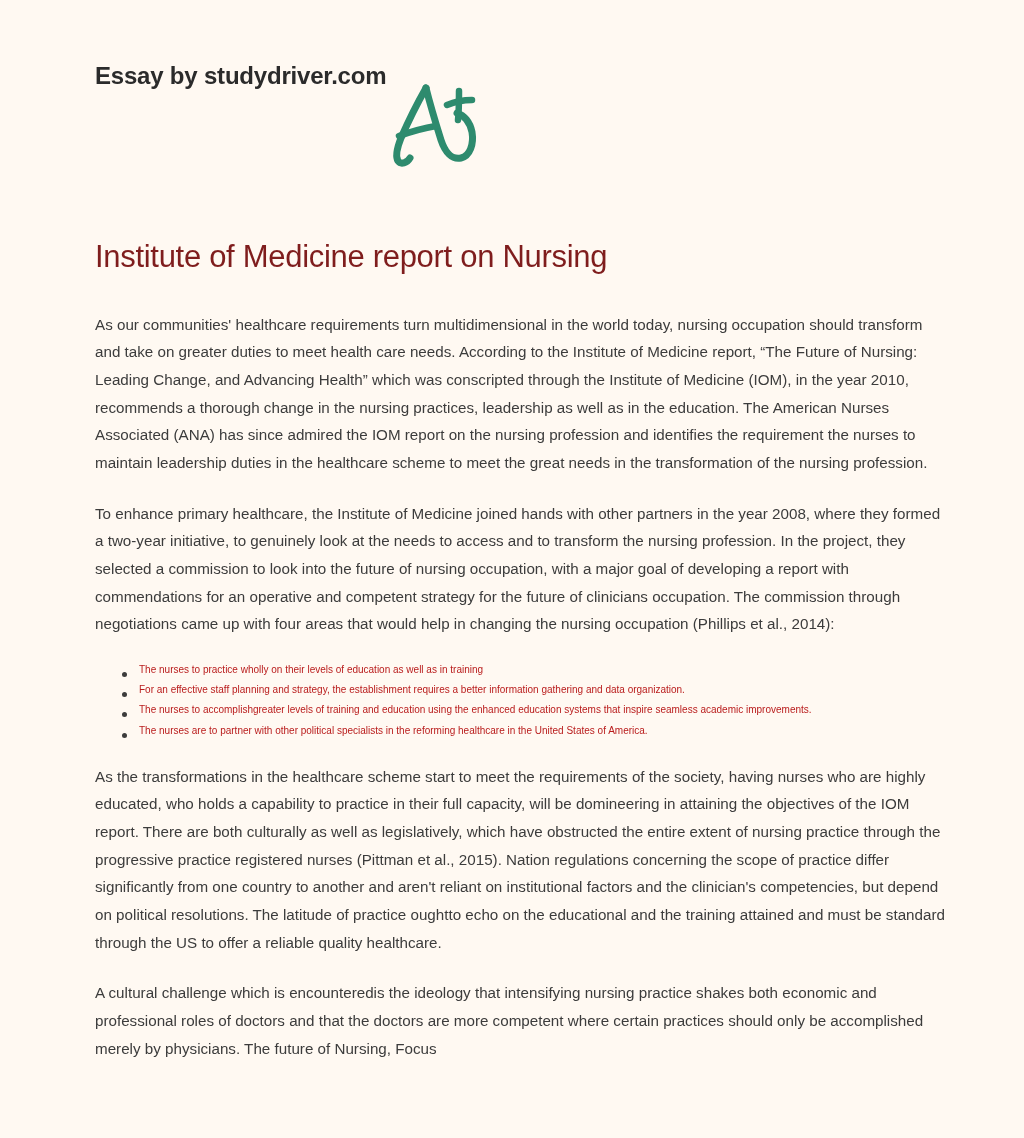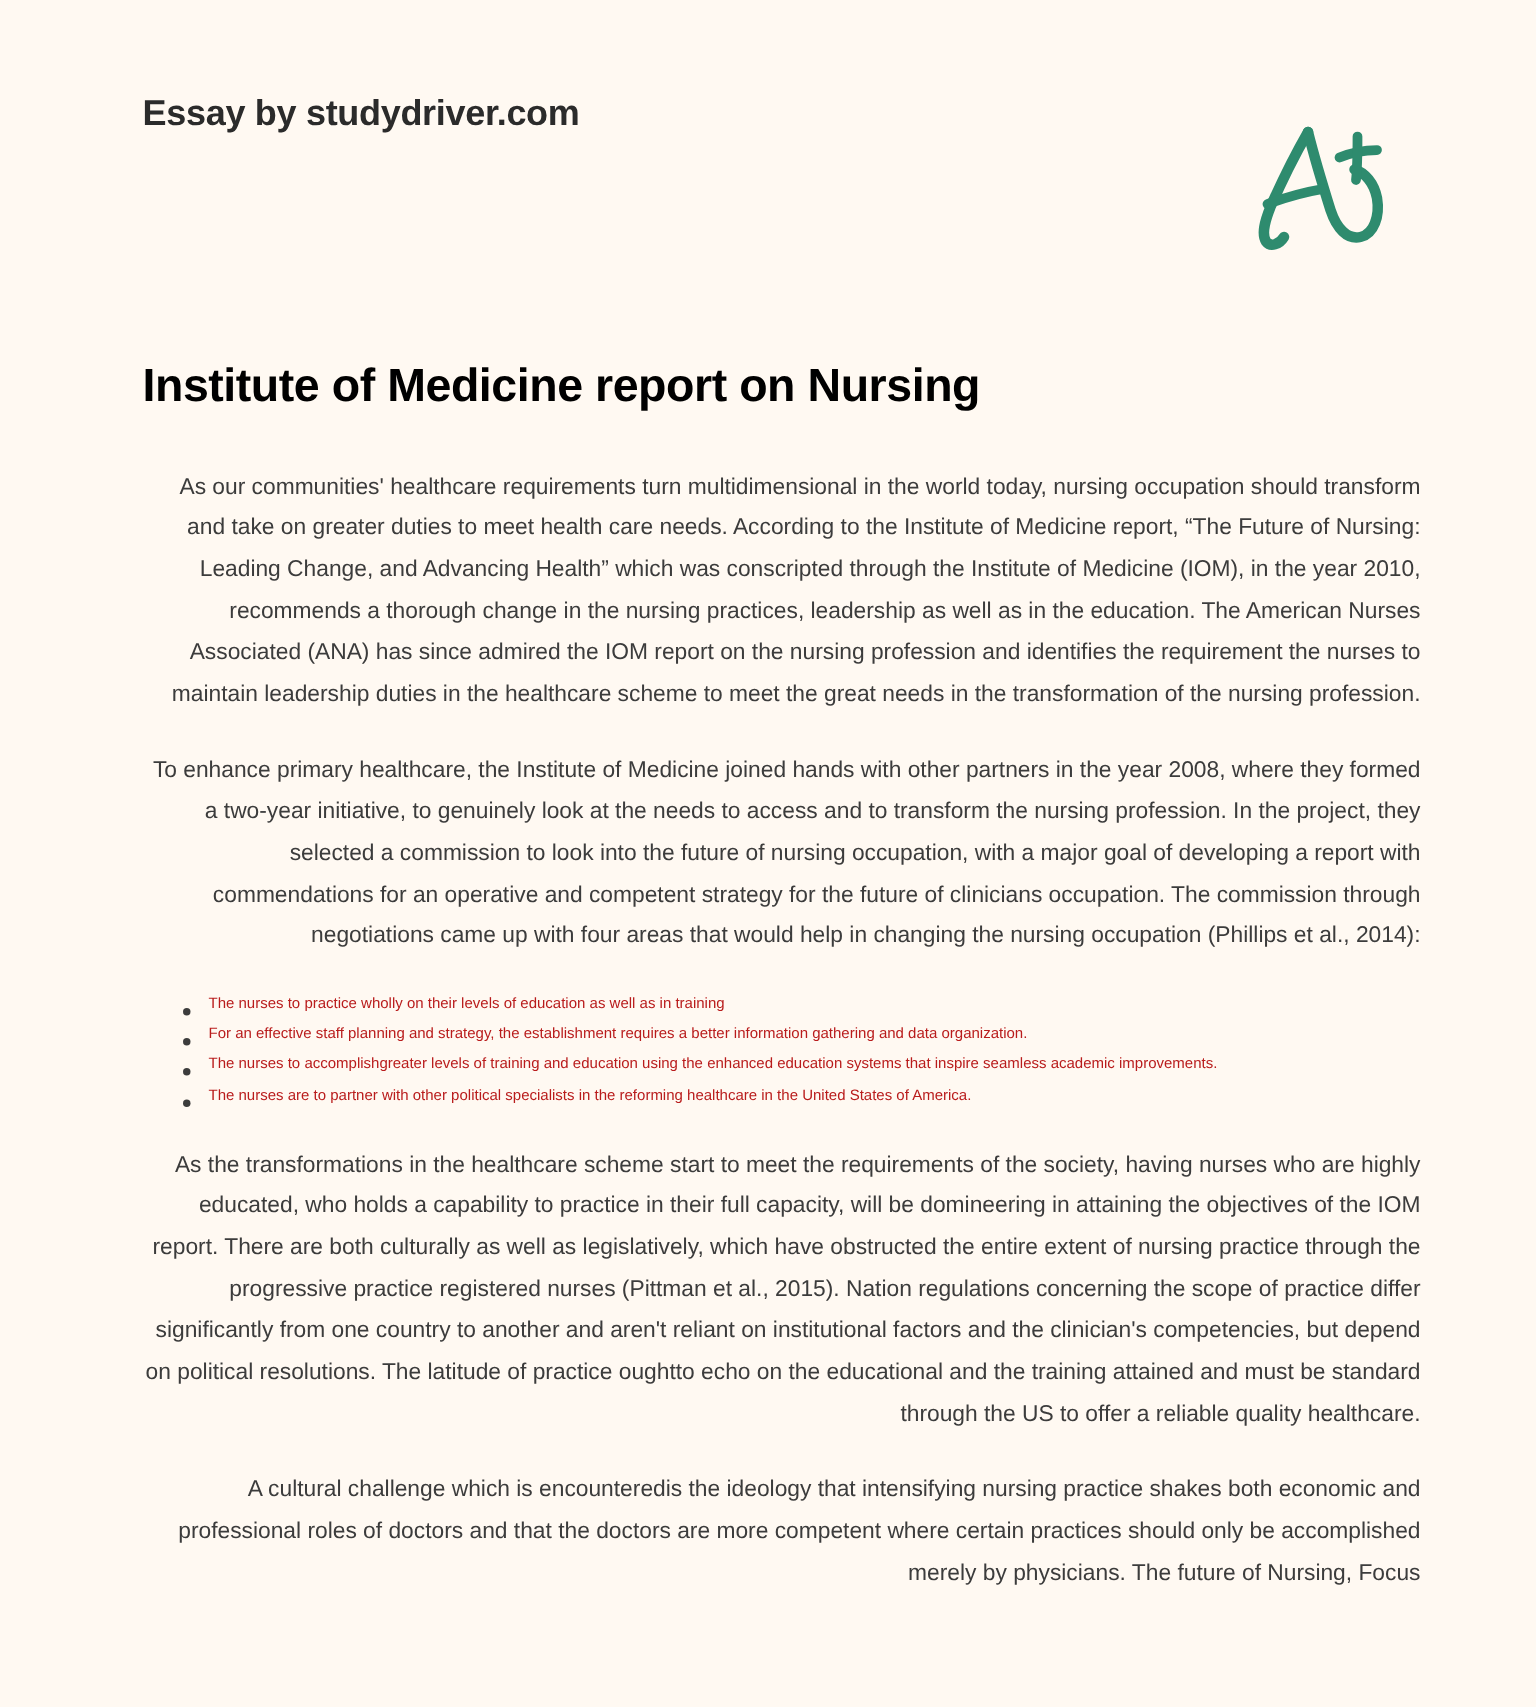--- a/index.html
+++ b/index.html
@@ -26,21 +26,20 @@
 
   
   .header {
     position: absolute;
     left: 0;
     top: 0;
     width: 1024px;
     padding: 62px 78px 0 95px;
     display: flex;
     align-items: flex-start;
-    justify-content: space-between;
   }
 
   .header-left {
     display: block;
   }
 
   .brand-line {
     font-size: 24px;
     font-weight: bold;
     color: #2b2b2b;
@@ -76,33 +75,33 @@
   
   .article {
     position: absolute;
     left: 95px;
     top: 238px;
     width: 852px;
   }
 
   .doc-title {
     font-size: 31px;
-    font-weight: bold;
-    color: #000000;
+    font-weight: normal;
+    color: #7f1d1d;
     line-height: 1.25;
     letter-spacing: -0.3px;
     margin: 0 0 34px 0;
   }
 
   .body-text p {
     margin: 0 0 23px 0;
     font-size: 15.2px;
     line-height: 1.82;
     color: #3c3c3c;
-    text-align: right;
+    text-align: left;
   }
 
   .body-text ul {
     margin: 0 0 23px 0;
     padding-left: 42px;
     list-style: none;
   }
 
   .body-text ul li {
     position: relative;

